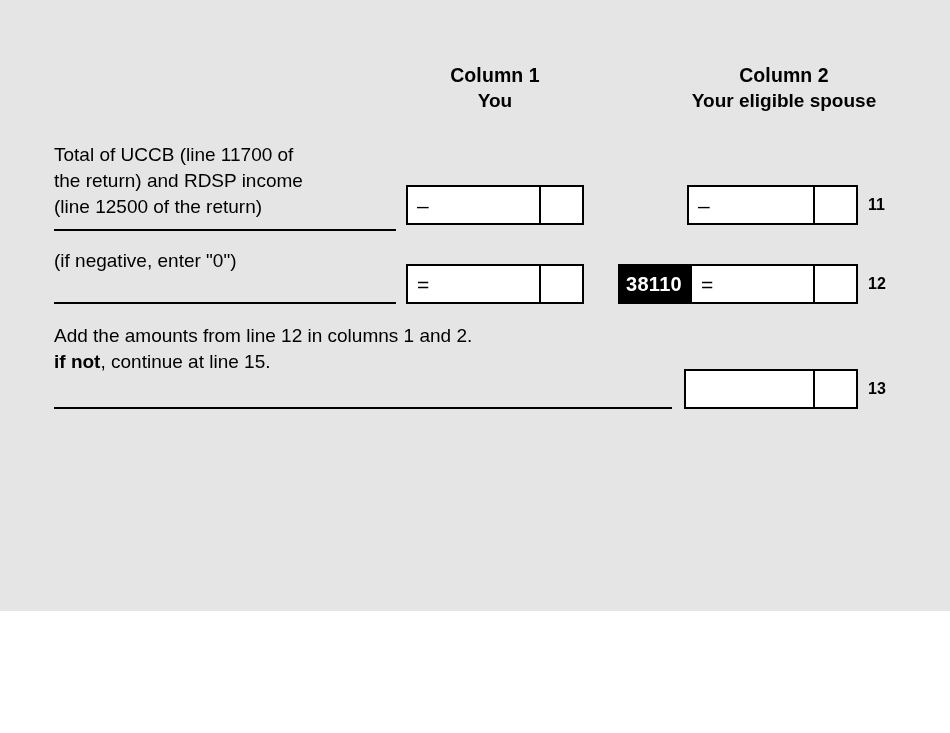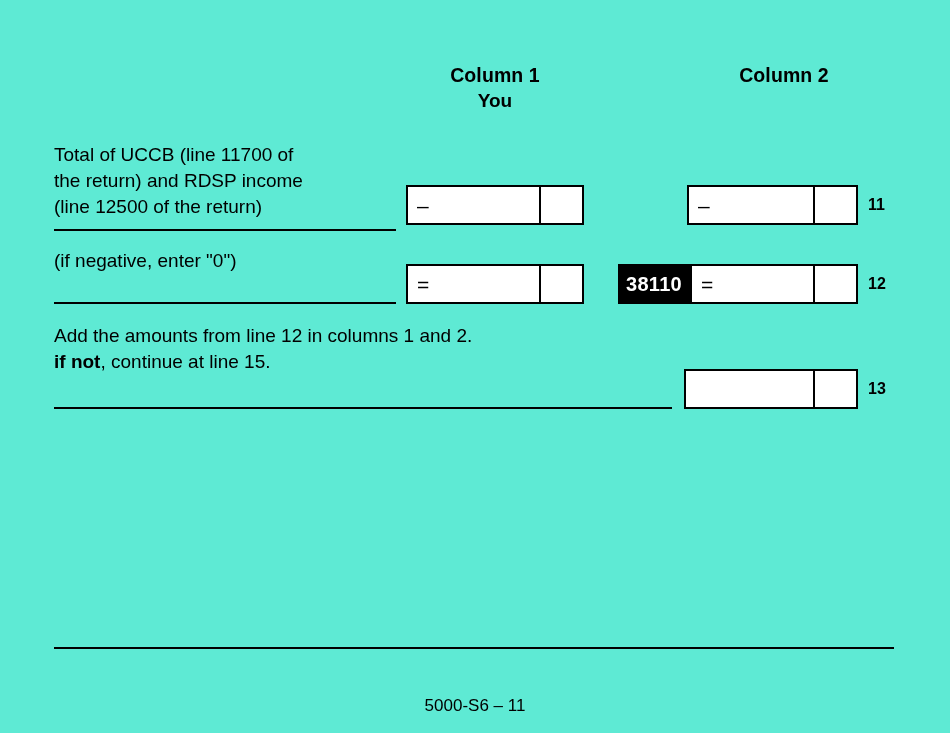--- a/index.html
+++ b/index.html
@@ -7,23 +7,23 @@
     padding: 0;
     background: #ffffff;
   }
   body {
     font-family: "Liberation Sans", sans-serif;
     color: #000000;
   }
   #page {
     position: relative;
     width: 950px;
-    height: 733px;
+    height: 611px;
     overflow: hidden;
-    background: #5eead4;
+    background: #e5e5e5;
   }
 
   
   .col-header {
     position: absolute;
     text-align: center;
     line-height: 26px;
   }
   .col-header .ch-title {
     display: block;
@@ -168,20 +168,21 @@
 
 <div id="page">
 
   <div class="col-header" id="col1-header">
     <span class="ch-title">Column 1</span>
     <span class="ch-sub">You</span>
   </div>
 
   <div class="col-header" id="col2-header">
     <span class="ch-title">Column 2</span>
+    <span class="ch-sub">Your eligible spouse</span>
   </div>
 
   <div class="row-label" id="label-11">
     <div>Total of UCCB (line 11700 of</div>
     <div>the return) and RDSP income</div>
     <div>(line 12500 of the return)</div>
   </div>
   <div class="leader" id="leader-11"></div>
 
   <div class="amount-box" id="box-11-col1">

